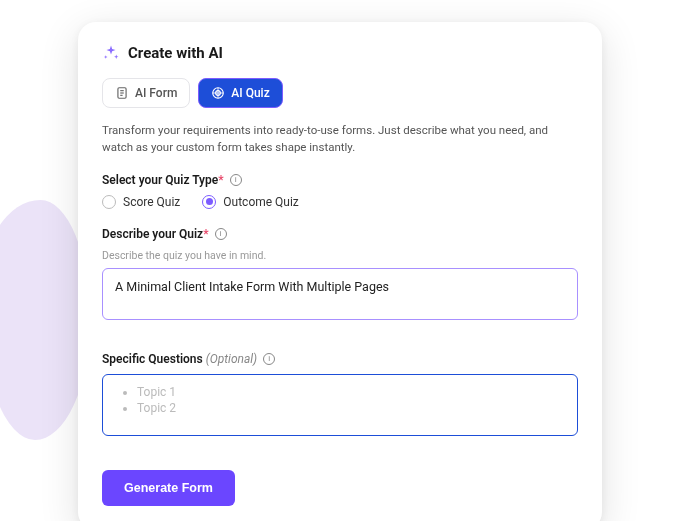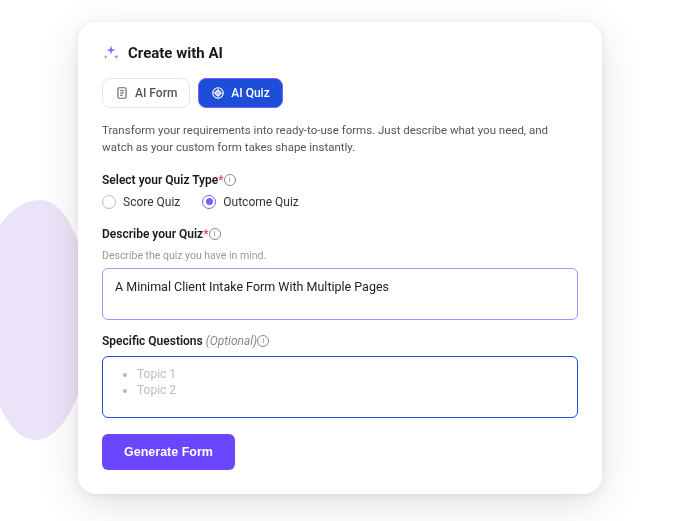--- a/index.html
+++ b/index.html
@@ -71,20 +71,21 @@
     .tab .ticon { display: flex; }
     .desc {
       font-size: 11.5px;
       color: #555;
       line-height: 1.5;
       margin-bottom: 16px;
     }
     .label-row {
       display: flex;
       align-items: center;
+      gap: 6px;
       margin-bottom: 8px;
       text-align: center;
     }
     .label {
       font-size: 12px;
       font-weight: 600;
       color: #1a1a1a;
     }
     .optional {
       font-style: italic;
@@ -145,21 +146,21 @@
       width: 100%;
       min-height: 50px;
       border: 1.5px solid #a890ff;
       border-radius: 6px;
       padding: 10px 12px;
       font-size: 12.5px;
       color: #222;
       font-family: inherit;
       resize: none;
       outline: none;
-      margin-bottom: 10px;
+      margin-bottom: 28px;
     }
     .textarea.placeholder-box {
       border: 1px solid #1d4ed8;
       min-height: 62px;
       color: #bbb;
       padding: 8px 12px;
     }
     .textarea.placeholder-box ul {
       list-style: disc;
       padding-left: 22px;

